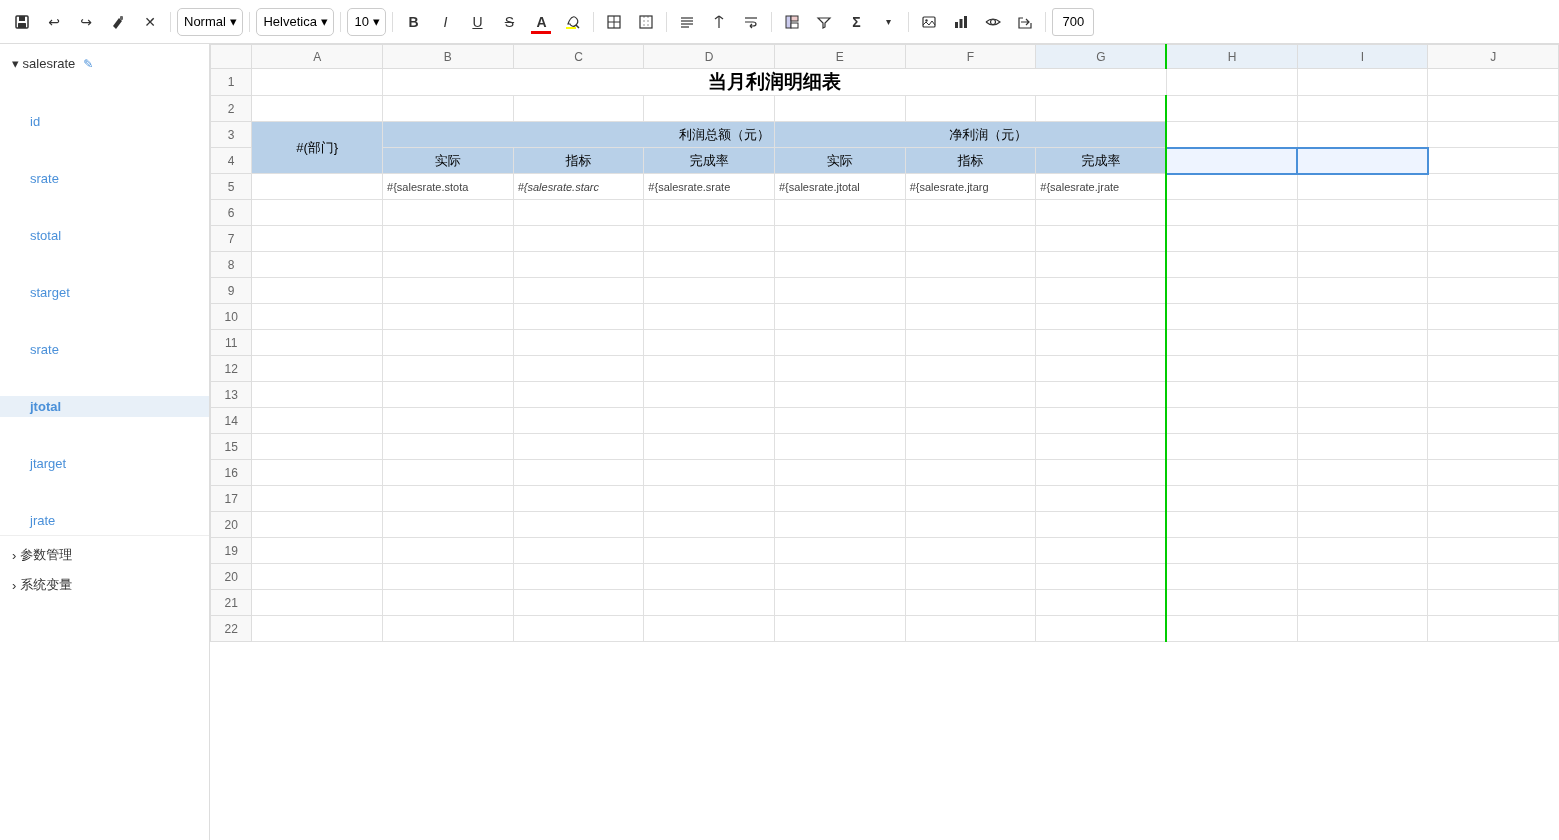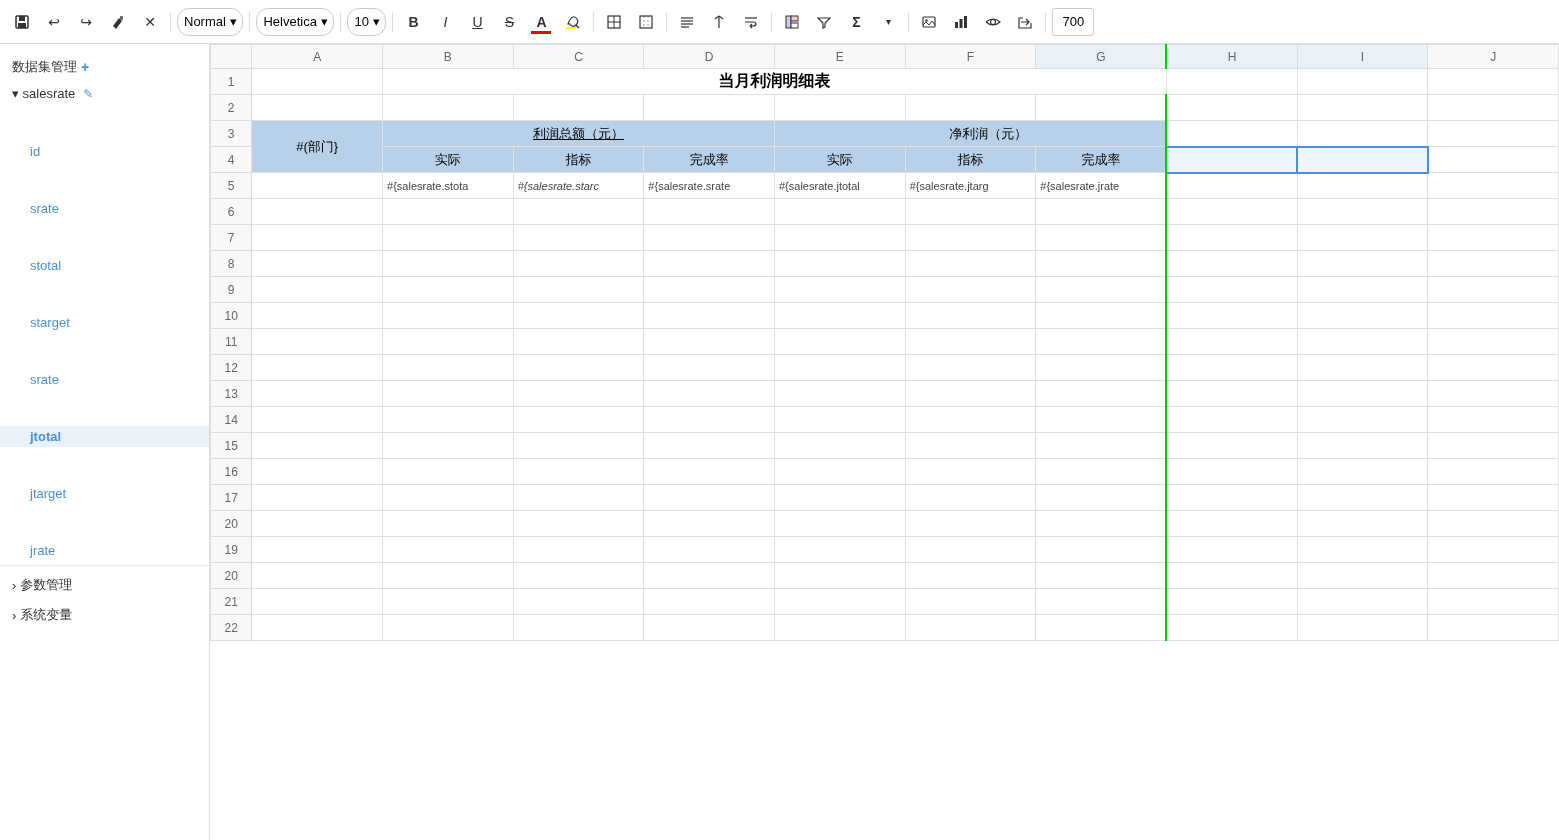--- a/index.html
+++ b/index.html
@@ -26,21 +26,21 @@
       color: #333;
     }
     .toolbar-separator {
       width: 1px; height: 20px;
       background: #ddd;
       margin: 0 2px;
     }
     .toolbar-select {
       height: 28px;
       border: 1px solid #ccc;
-      border-radius: 12px;
+      border-radius: 5px;
       padding: 0 6px;
       font-size: 13px;
       cursor: pointer;
       background: #fff;
       display: flex; align-items: center; gap: 4px;
     }
     .toolbar-input-num {
       width: 42px; height: 28px;
       border: 1px solid #ccc;
       border-radius: 3px;
@@ -350,24 +350,20 @@
   </button>
 
   <div class="toolbar-separator"></div>
 
   <input class="toolbar-input-num" type="text" value="700" style="">
 </div>
 
 <div class="main-container">
 
   <div class="sidebar">
-    <div class="sidebar-header">
-      <span>数据集管理</span>
-      <span class="plus-btn">+</span>
-    </div>
 
     <div class="sidebar-dataset">
       <span>▾</span>
       <span style="color:#333; font-weight:normal;">salesrate</span>
       <span style="color:#4a90d9; margin-left:4px; font-size:12px;">✎</span>
     </div>
 
     <div class="sidebar-field">
       <span>id</span>
     </div>
@@ -434,21 +430,21 @@
           <th style="background:#e8f0f8;">H</th>
           <th style="background:#e8f0f8;">I</th>
           <th>J</th>
         </tr>
       </thead>
       <tbody>
 
         <tr>
           <td class="row-num">1</td>
           <td class="cell"></td>
-          <td class="cell title-cell" colspan="6" style="font-weight:bold; font-size:16px; text-align:center; border:1px solid #e0e0e0;font-family:Liberation Mono, monospace;">当月利润明细表</td>
+          <td class="cell title-cell" colspan="6" style="font-weight:bold; font-size:19px; text-align:center; border:1px solid #e0e0e0;font-family:Liberation Mono, monospace;">当月利润明细表</td>
           <td class="cell"></td>
           <td class="cell"></td>
           <td class="cell"></td>
         </tr>
 
         <tr>
           <td class="row-num">2</td>
           <td class="cell"></td>
           <td class="cell"></td>
           <td class="cell"></td>
@@ -457,21 +453,21 @@
           <td class="cell"></td>
           <td class="cell green-col-border"></td>
           <td class="cell"></td>
           <td class="cell"></td>
           <td class="cell"></td>
         </tr>
 
         <tr>
           <td class="row-num">3</td>
           <td class="cell merged-header" rowspan="2" style="vertical-align:middle; text-align:center;">#(部门}</td>
-          <td class="cell merged-header" colspan="3" style="text-align:center;text-decoration:underline;">利润总额（元）</td>
+          <td class="cell merged-header" colspan="3" style="text-align:right;">利润总额（元）</td>
           <td class="cell merged-header" colspan="3" style="text-align:center; border-right:2px solid #00cc00;padding-left:40px;">净利润（元）</td>
           <td class="cell"></td>
           <td class="cell"></td>
           <td class="cell"></td>
         </tr>
 
         <tr>
           <td class="row-num">4</td>
 
           <td class="cell blue-bg" style="text-align:center;">实际</td>

